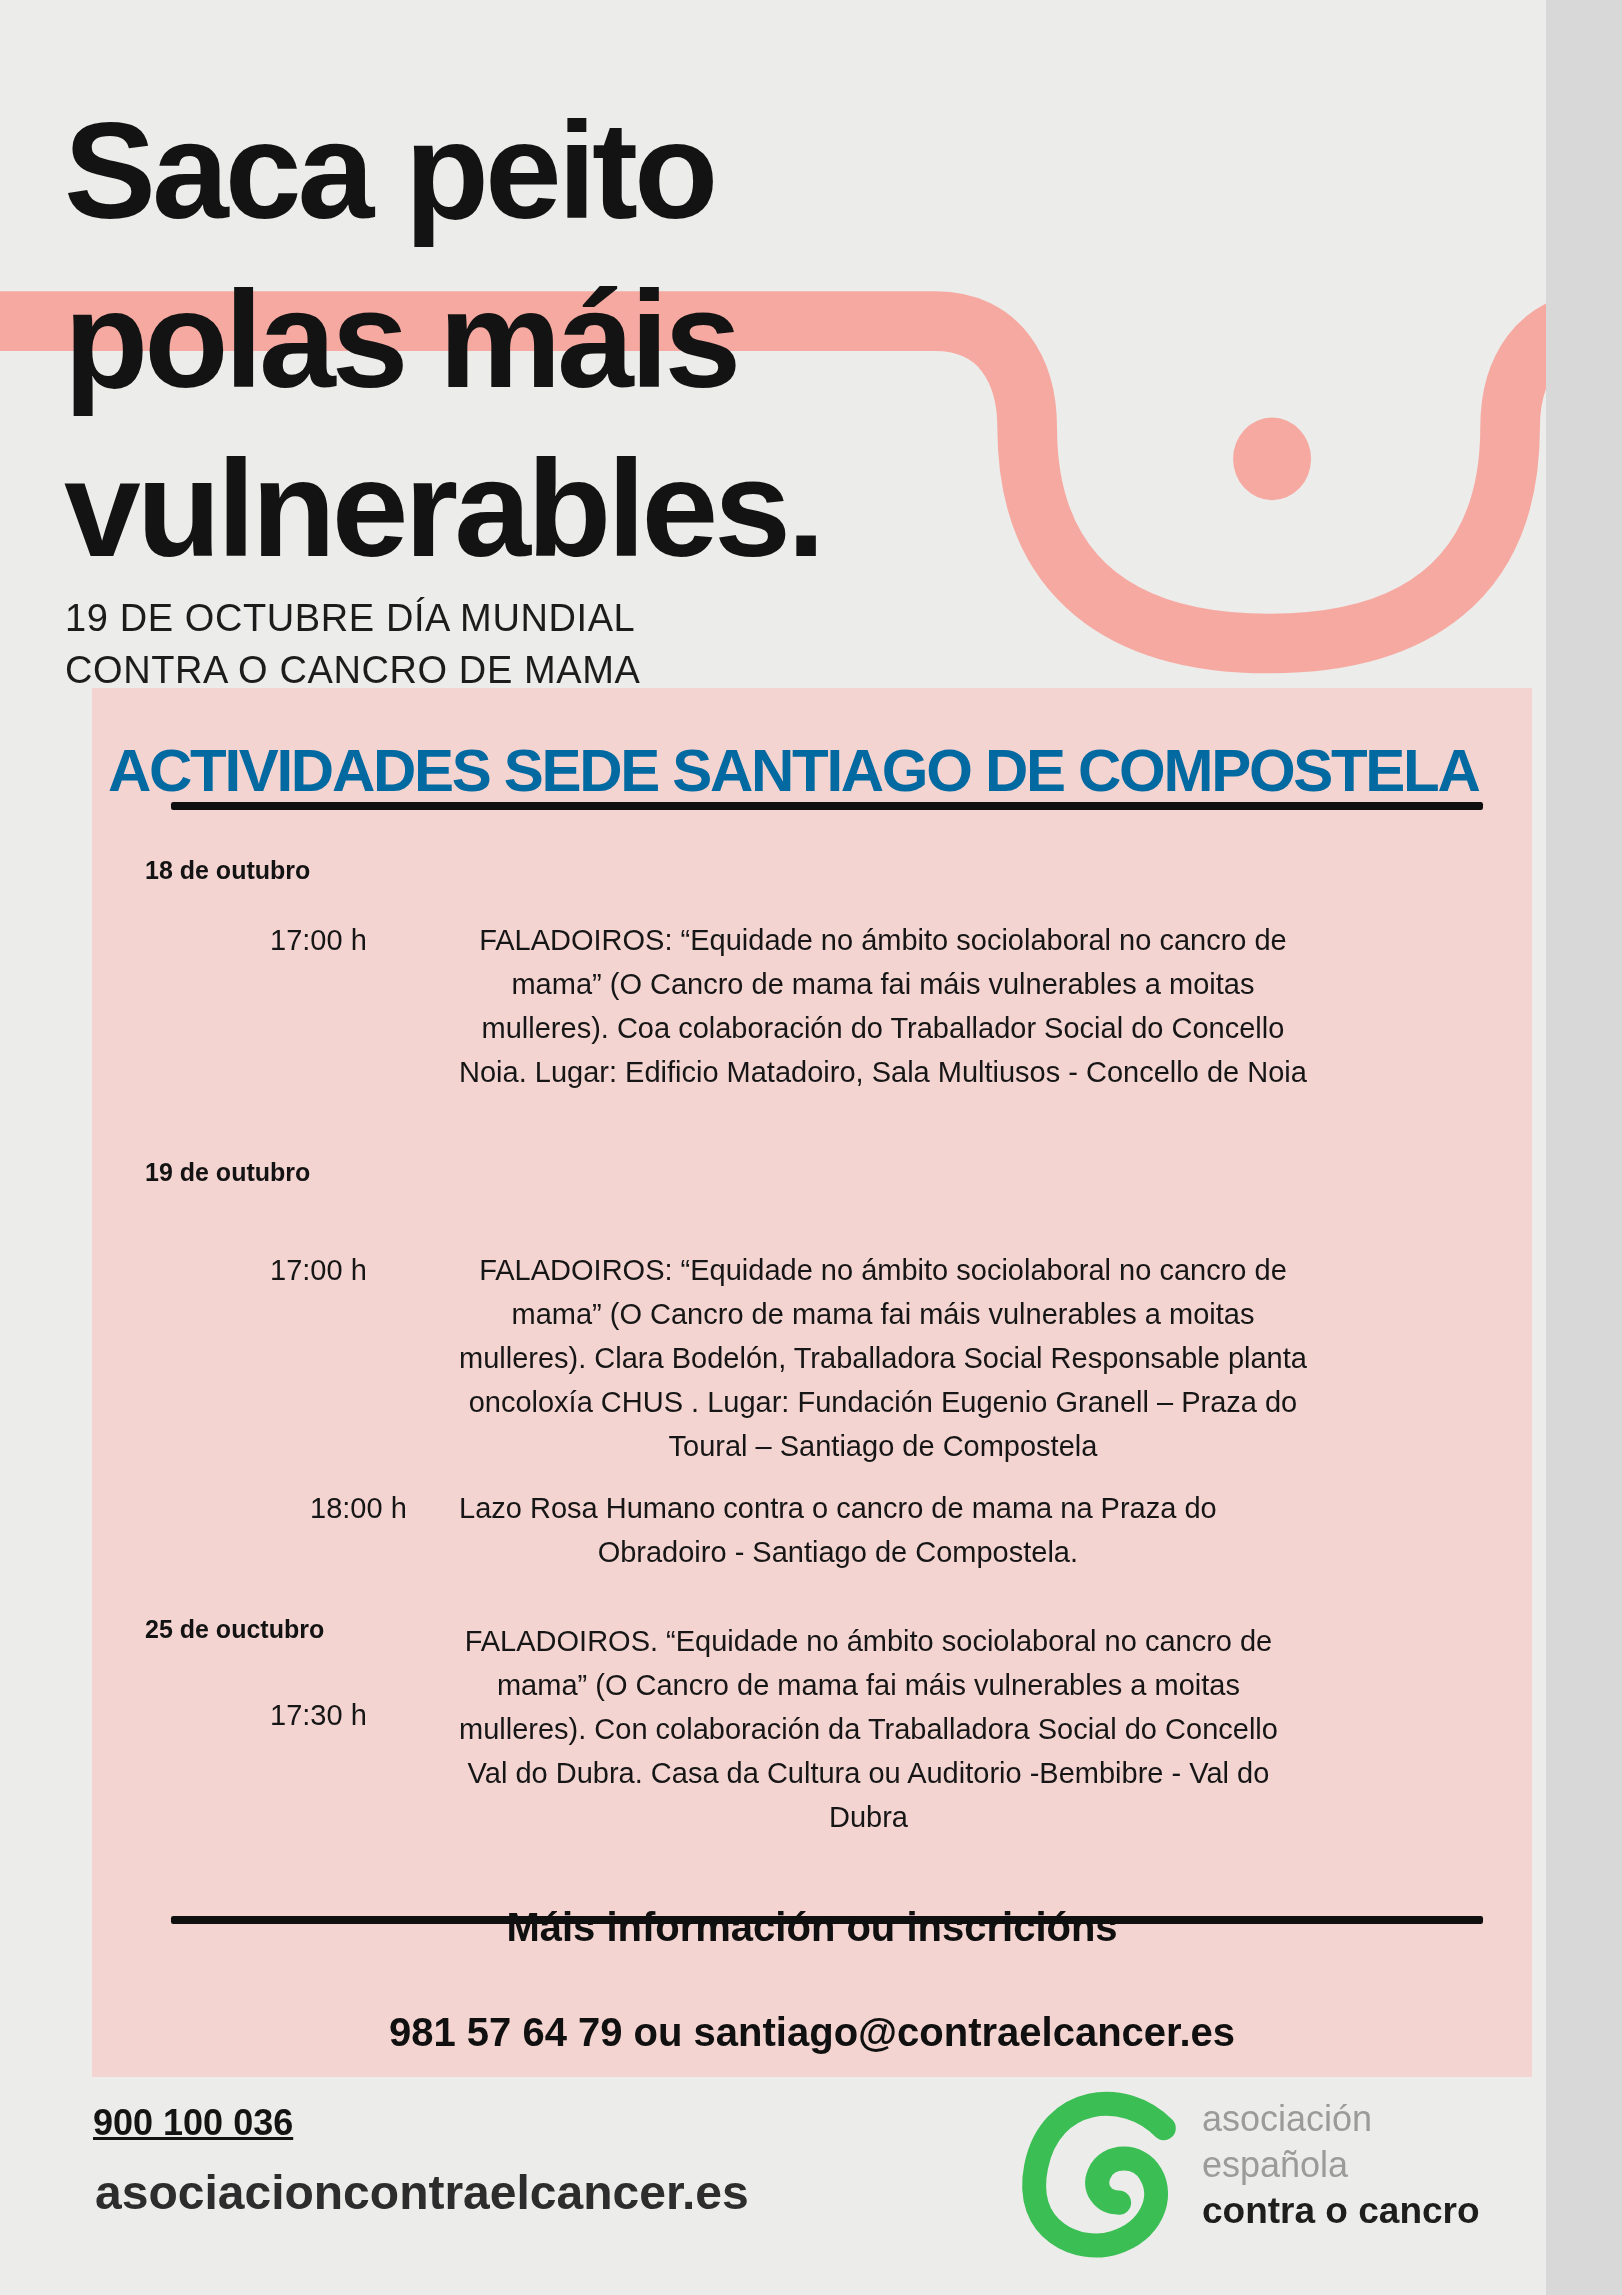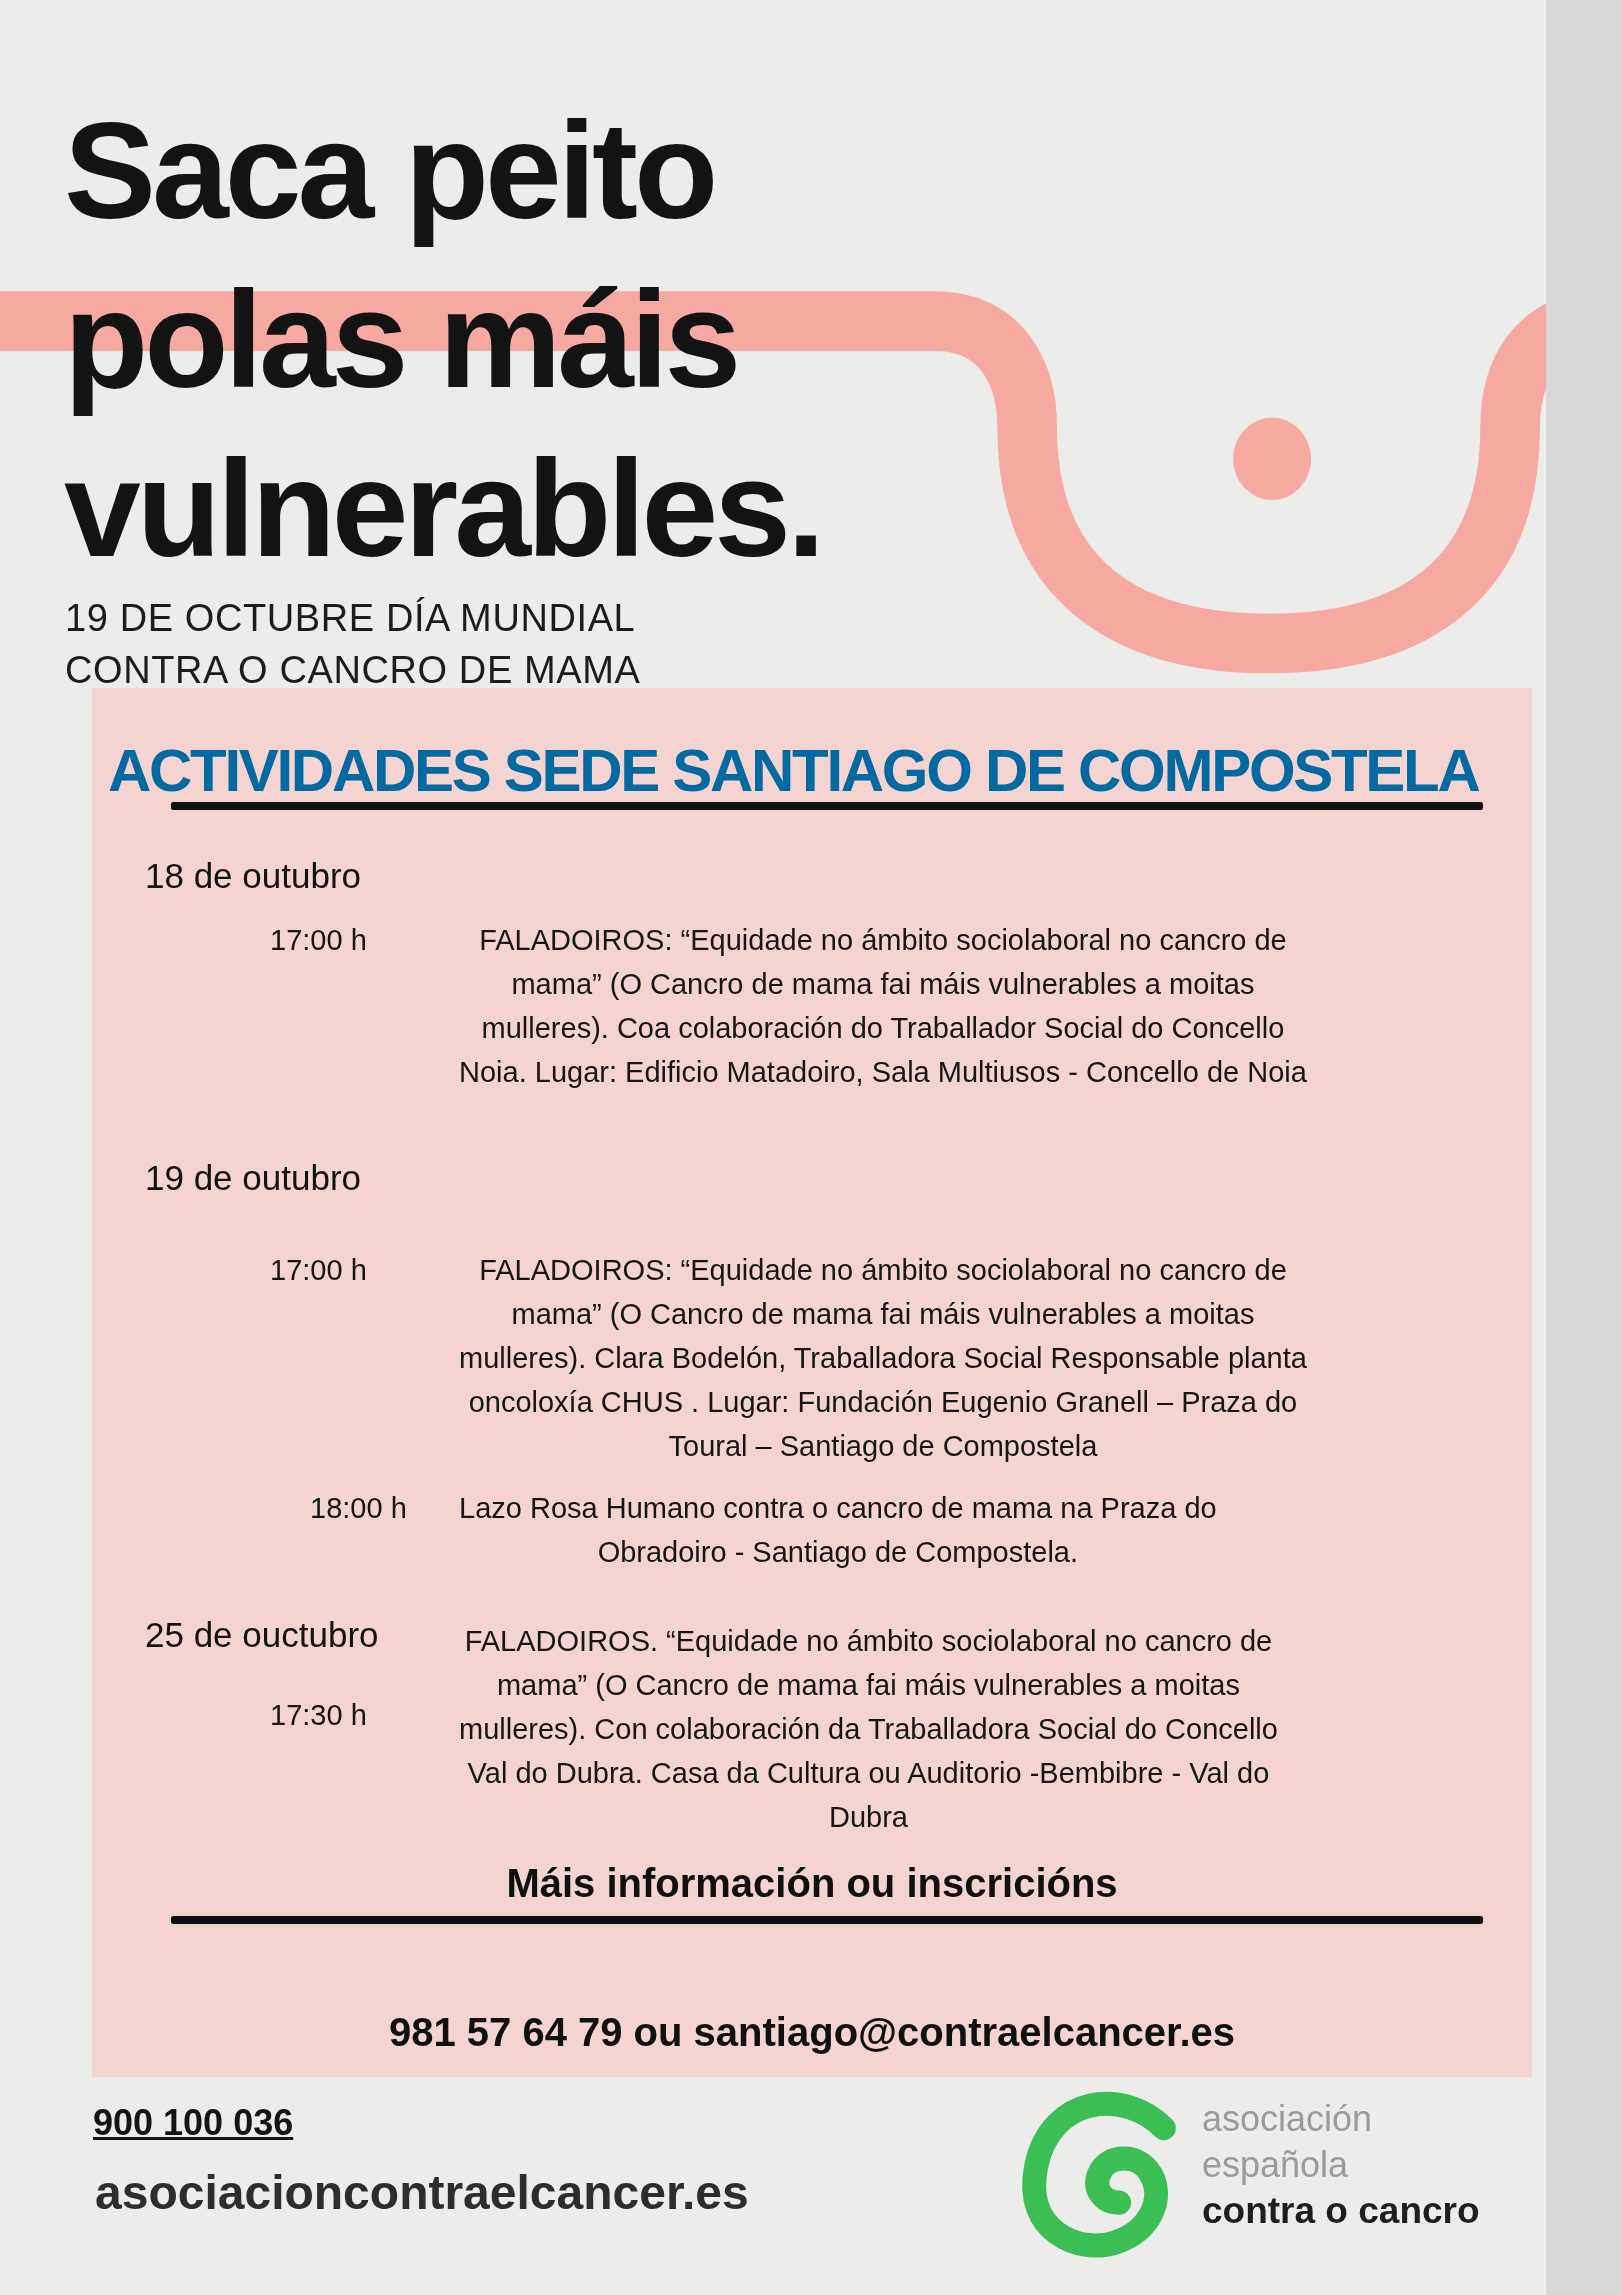--- a/index.html
+++ b/index.html
@@ -30,21 +30,21 @@
     position:absolute;left:108px;top:736px;
     font-size:60px;font-weight:bold;letter-spacing:-2.3px;white-space:nowrap;
     color:#0369a1;
   }
   .rule{
     position:absolute;left:171px;width:1312px;height:7.5px;
     background:#0f0f0f;border-radius:2.3px;
   }
   .day-label{
     position:absolute;left:145px;
-    font-size:35px;font-weight:normal;color:#131313;white-space:nowrap;
+    font-size:25px;font-weight:bold;color:#131313;white-space:nowrap;
   }
   .event-time{
     position:absolute;left:270px;
     font-size:29px;line-height:44px;color:#161616;white-space:nowrap;
   }
   .event-lines{
     position:absolute;left:459px;
     font-size:29px;line-height:44px;color:#161616;text-align:center;
   }
   .event-lines div{white-space:nowrap;}
@@ -122,21 +122,21 @@
   <div class="event-time" style="top:1693px;">17:30 h</div>
   <div class="event-lines" style="top:1619px;">
     <div>FALADOIROS. “Equidade no ámbito sociolaboral no cancro de</div>
     <div>mama” (O Cancro de mama fai máis vulnerables a moitas</div>
     <div>mulleres). Con colaboración da Traballadora Social do Concello</div>
     <div>Val do Dubra. Casa da Cultura ou Auditorio -Bembibre - Val do</div>
     <div>Dubra</div>
   </div>
 
   <div class="rule" style="top:1916px;"></div>
-  <div class="info-line" style="top:1861px;font-size:40px;">Máis información ou inscricións</div>
+  <div class="info-line" style="top:1905px;font-size:40px;">Máis información ou inscricións</div>
   <div class="info-line" style="top:2010px;font-size:40px;">981 57 64 79 ou santiago@contraelcancer.es</div>
 
   <div class="phone">900 100 036</div>
   <div class="website">asociacioncontraelcancer.es</div>
 
   <svg class="logo-icon" viewBox="0 0 256 290" aria-hidden="true">
     <path d="M 242,72
              C 174,2 44,14 19,139
              C -4,252 94,292 156,272
              C 219,252 244,194 219,152

